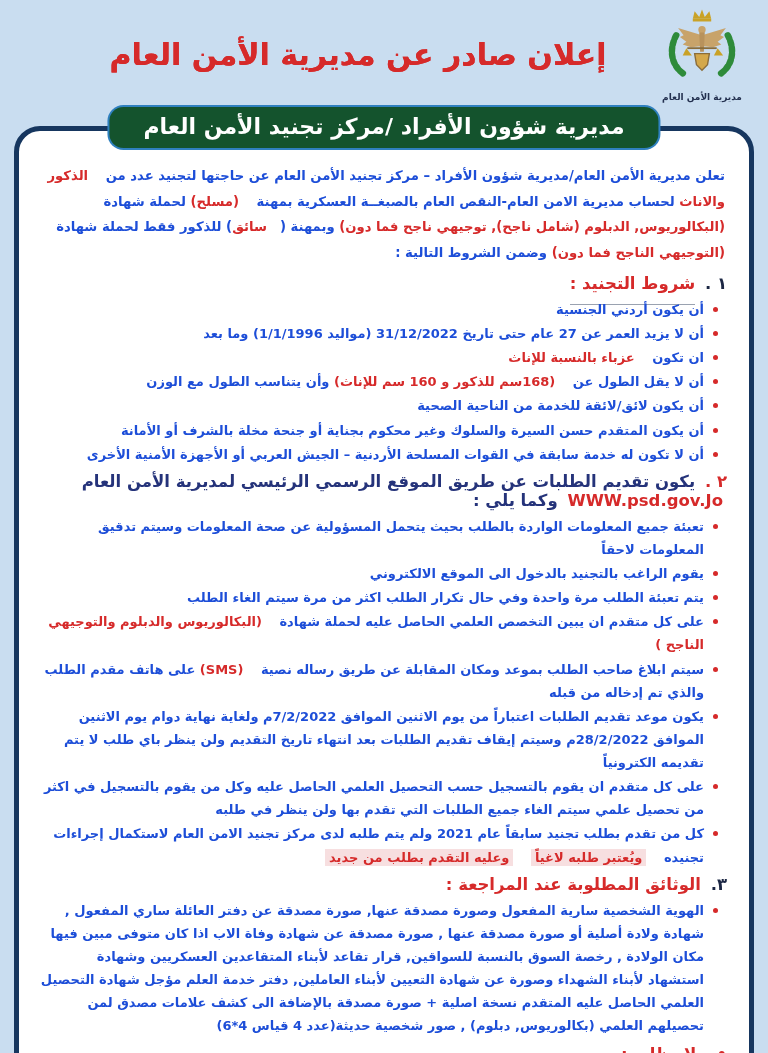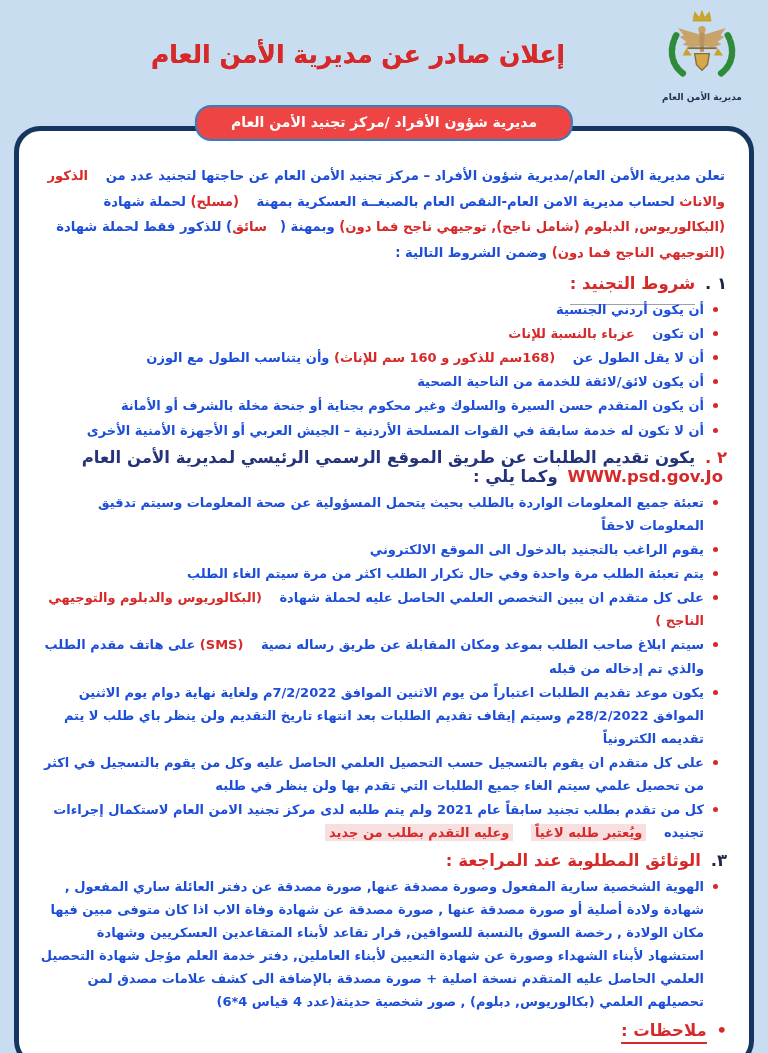--- a/index.html
+++ b/index.html
@@ -24,44 +24,44 @@
   }
   .emblem-wrap{
     width:112px;flex:0 0 112px;
     display:flex;flex-direction:column;align-items:center;justify-content:center;
   }
   .emblem-caption{font-size:9px;color:#23304f;margin-top:-2px;letter-spacing:0;}
   .main-title{
     flex:1;
     text-align:center;
     color:#d62a2a;
-    font-size:25px;
+    font-size:30px;
     font-weight:700;
     padding-left:60px;
     text-shadow:0 0 0 #d62a2a;
   }
   
   .frame{
     position:relative;
     margin:22px 14px 0 14px;
     background:#ffffff;
     border:5px solid #16365f;
     border-radius:26px;
     padding:30px 20px 12px 20px;
     box-sizing:border-box;
     min-height:912px;
   }
   .pill{
     position:absolute;
     top:-24px;
     left:50%;
     transform:translateX(-50%);
-    background:#ef4444;
+    background:#14532d;
     color:#ffffff;
-    font-size:14px;
+    font-size:22px;
     padding:7px 34px 9px 34px;
     border-radius:14px;
     white-space:nowrap;
     box-shadow:0 0 0 2px #2f80bf;
   }
   
   .intro{
     font-size:13.2px;
     line-height:1.95;
     text-align:right;
@@ -144,20 +144,21 @@
     <div class="pill">مديرية شؤون الأفراد /مركز تجنيد الأمن العام</div>
 
     <div class="intro"><span class="sg-n">تعلن مديرية الأمن العام/مديرية شؤون الأفراد – مركز تجنيد الأمن العام عن حاجتها لتجنيد عدد من </span><span class="sg-r">الذكور والاناث</span><span class="sg-n"> لحساب مديرية الامن العام-النقص العام بالصبغــة العسكرية بمهنة </span><span class="sg-r">(مسلح)</span><span class="sg-n"> لحملة شهادة </span><span class="sg-r">(البكالوريوس, الدبلوم (شامل ناجح), توجيهي ناجح فما دون)</span><span class="sg-n"> وبمهنة (</span><span class="sg-r">سائق</span><span class="sg-n">) للذكور فقط لحملة شهادة </span><span class="sg-r">(التوجيهي الناجح فما دون)</span><span class="sg-n"> وضمن الشروط التالية :</span></div>
 
     <div class="sec-head">
       <span class="sec-num">١ .</span>
       <span class="sec-title-red">شروط التجنيد :</span>
     </div>
     <ul class="blist">
       <li><span class="sg-n">أن يكون أردني الجنسية</span></li>
+      <li><span class="sg-n">أن لا يزيد العمر عن 27 عام حتى تاريخ 31/12/2022 (مواليد 1/1/1996) وما بعد</span></li>
       <li><span class="sg-n">ان تكون </span><span class="sg-r">عزباء بالنسبة للإناث</span></li>
       <li><span class="sg-n">أن لا يقل الطول عن </span><span class="sg-r">(168سم للذكور و 160 سم للإناث)</span><span class="sg-n"> وأن يتناسب الطول مع الوزن</span></li>
       <li><span class="sg-n">أن يكون لائق/لائقة للخدمة من الناحية الصحية</span></li>
       <li><span class="sg-n">أن يكون المتقدم حسن السيرة والسلوك وغير محكوم بجناية أو جنحة مخلة بالشرف أو الأمانة</span></li>
       <li><span class="sg-n">أن لا تكون له خدمة سابقة في القوات المسلحة الأردنية – الجيش العربي أو الأجهزة الأمنية الأخرى</span></li>
     </ul>
 
     <div class="sec-head">
       <span class="sec-num-red">٢ .</span>
       <span class="sec-title-blue">يكون تقديم الطلبات عن طريق الموقع الرسمي الرئيسي لمديرية الأمن العام</span>

